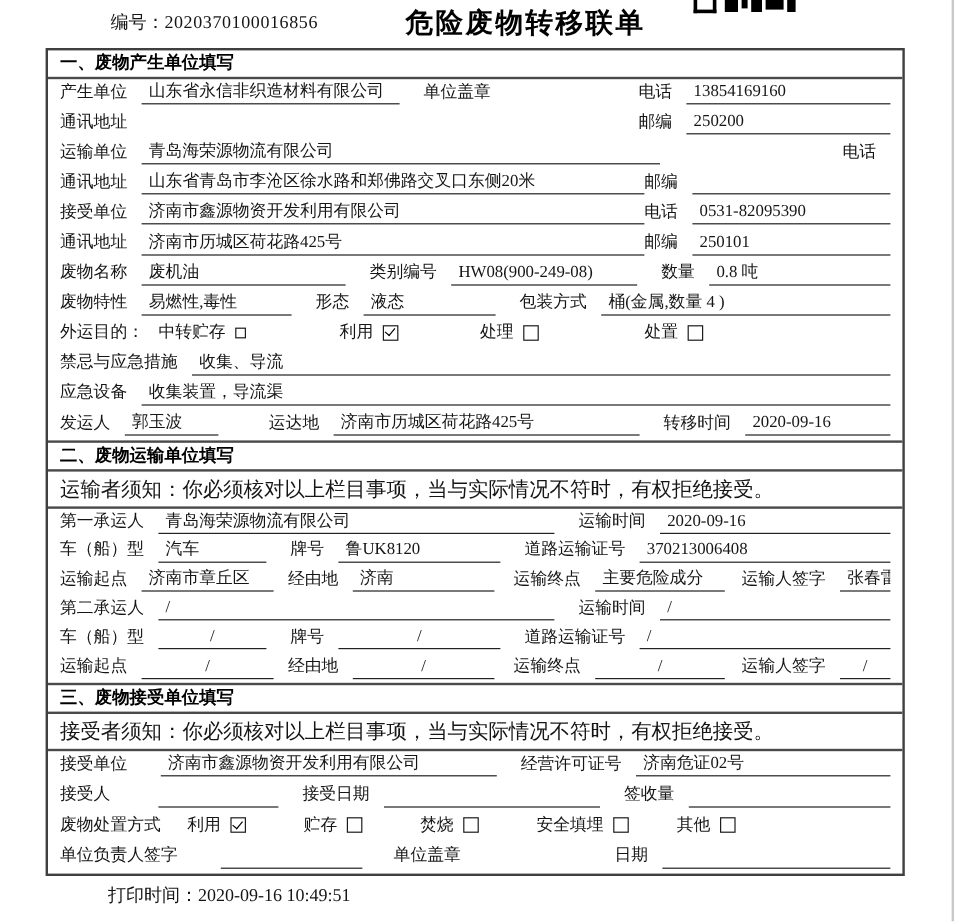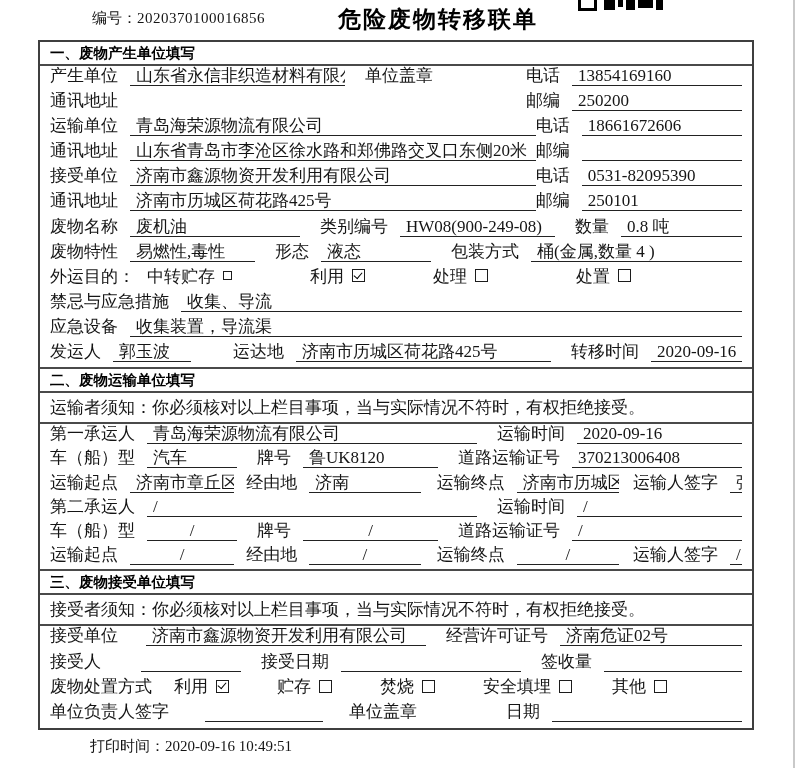--- a/index.html
+++ b/index.html
@@ -30,22 +30,22 @@
     font-family:"Liberation Sans","DejaVu Sans",sans-serif;
     font-weight:bold;font-size:14.5px;line-height:19px;
     padding:2px 10px 1px;border-bottom:2px solid #4a4a4a;color:#000;
   }
   .sec-title.bt{border-top:2px solid #4a4a4a;}
   .notice-row{
     display:flex;align-items:center;height:29px;padding:0 10px;
     font-size:17px;border-bottom:2px solid #4a4a4a;white-space:nowrap;
   }
   .row{
-    display:flex;align-items:flex-start;height:25.1px;padding:0 10px 3px;
-    font-size:17px;box-sizing:border-box;white-space:nowrap;
+    display:flex;align-items:center;height:25.1px;padding:0 10px 3px;
+    font-size:14px;box-sizing:border-box;white-space:nowrap;
   }
   .row.h24{height:24.2px;}
   .row.h25{height:25.4px;}
   .lbl{margin-right:12px;line-height:19px;}
   .val{
     border-bottom:1px solid #222;padding:0 6px;line-height:19px;height:20px;
     box-sizing:border-box;overflow:hidden;
   }
   .val.fill{flex:1;font-family:Liberation Serif, serif;}
   .val.ctr{text-align:center;}
@@ -103,21 +103,20 @@
     <span class="spacer"></span>
     <span class="lbl">邮编</span>
     <span class="val" style="width:170px">250200</span>
   </div>
 
   <div class="row">
     <span class="lbl">运输单位</span>
     <span class="val" style="width:432px">青岛海荣源物流有限公司</span>
     <span class="spacer"></span>
     <span class="lbl">电话</span>
-    <span class="val" style="width:170px">18661672606</span>
   </div>
 
   <div class="row">
     <span class="lbl">通讯地址</span>
     <span class="val" style="width:432px">山东省青岛市李沧区徐水路和郑佛路交叉口东侧20米</span>
     <span class="spacer"></span>
     <span class="lbl">邮编</span>
     <span class="val" style="width:170px"></span>
   </div>
 
@@ -213,21 +212,21 @@
     <span class="midlbl">道路运输证号</span>
     <span class="val fill">370213006408</span>
   </div>
 
   <div class="row h24">
     <span class="lbl">运输起点</span>
     <span class="val" style="width:110px">济南市章丘区</span>
     <span class="midlbl" style="margin-left:12px">经由地</span>
     <span class="val" style="width:118px">济南</span>
     <span class="midlbl" style="margin-left:16px">运输终点</span>
-    <span class="val" style="width:108px">济南市历城区</span>
+    <span class="val" style="width:108px">主要危险成分</span>
     <span class="midlbl" style="margin-left:14px">运输人签字</span>
     <span class="val fill">张春雷</span>
   </div>
 
   <div class="row h24">
     <span class="lbl">第二承运人</span>
     <span class="val" style="width:330px">/</span>
     <span class="midlbl">运输时间</span>
     <span class="val fill">/</span>
   </div>

